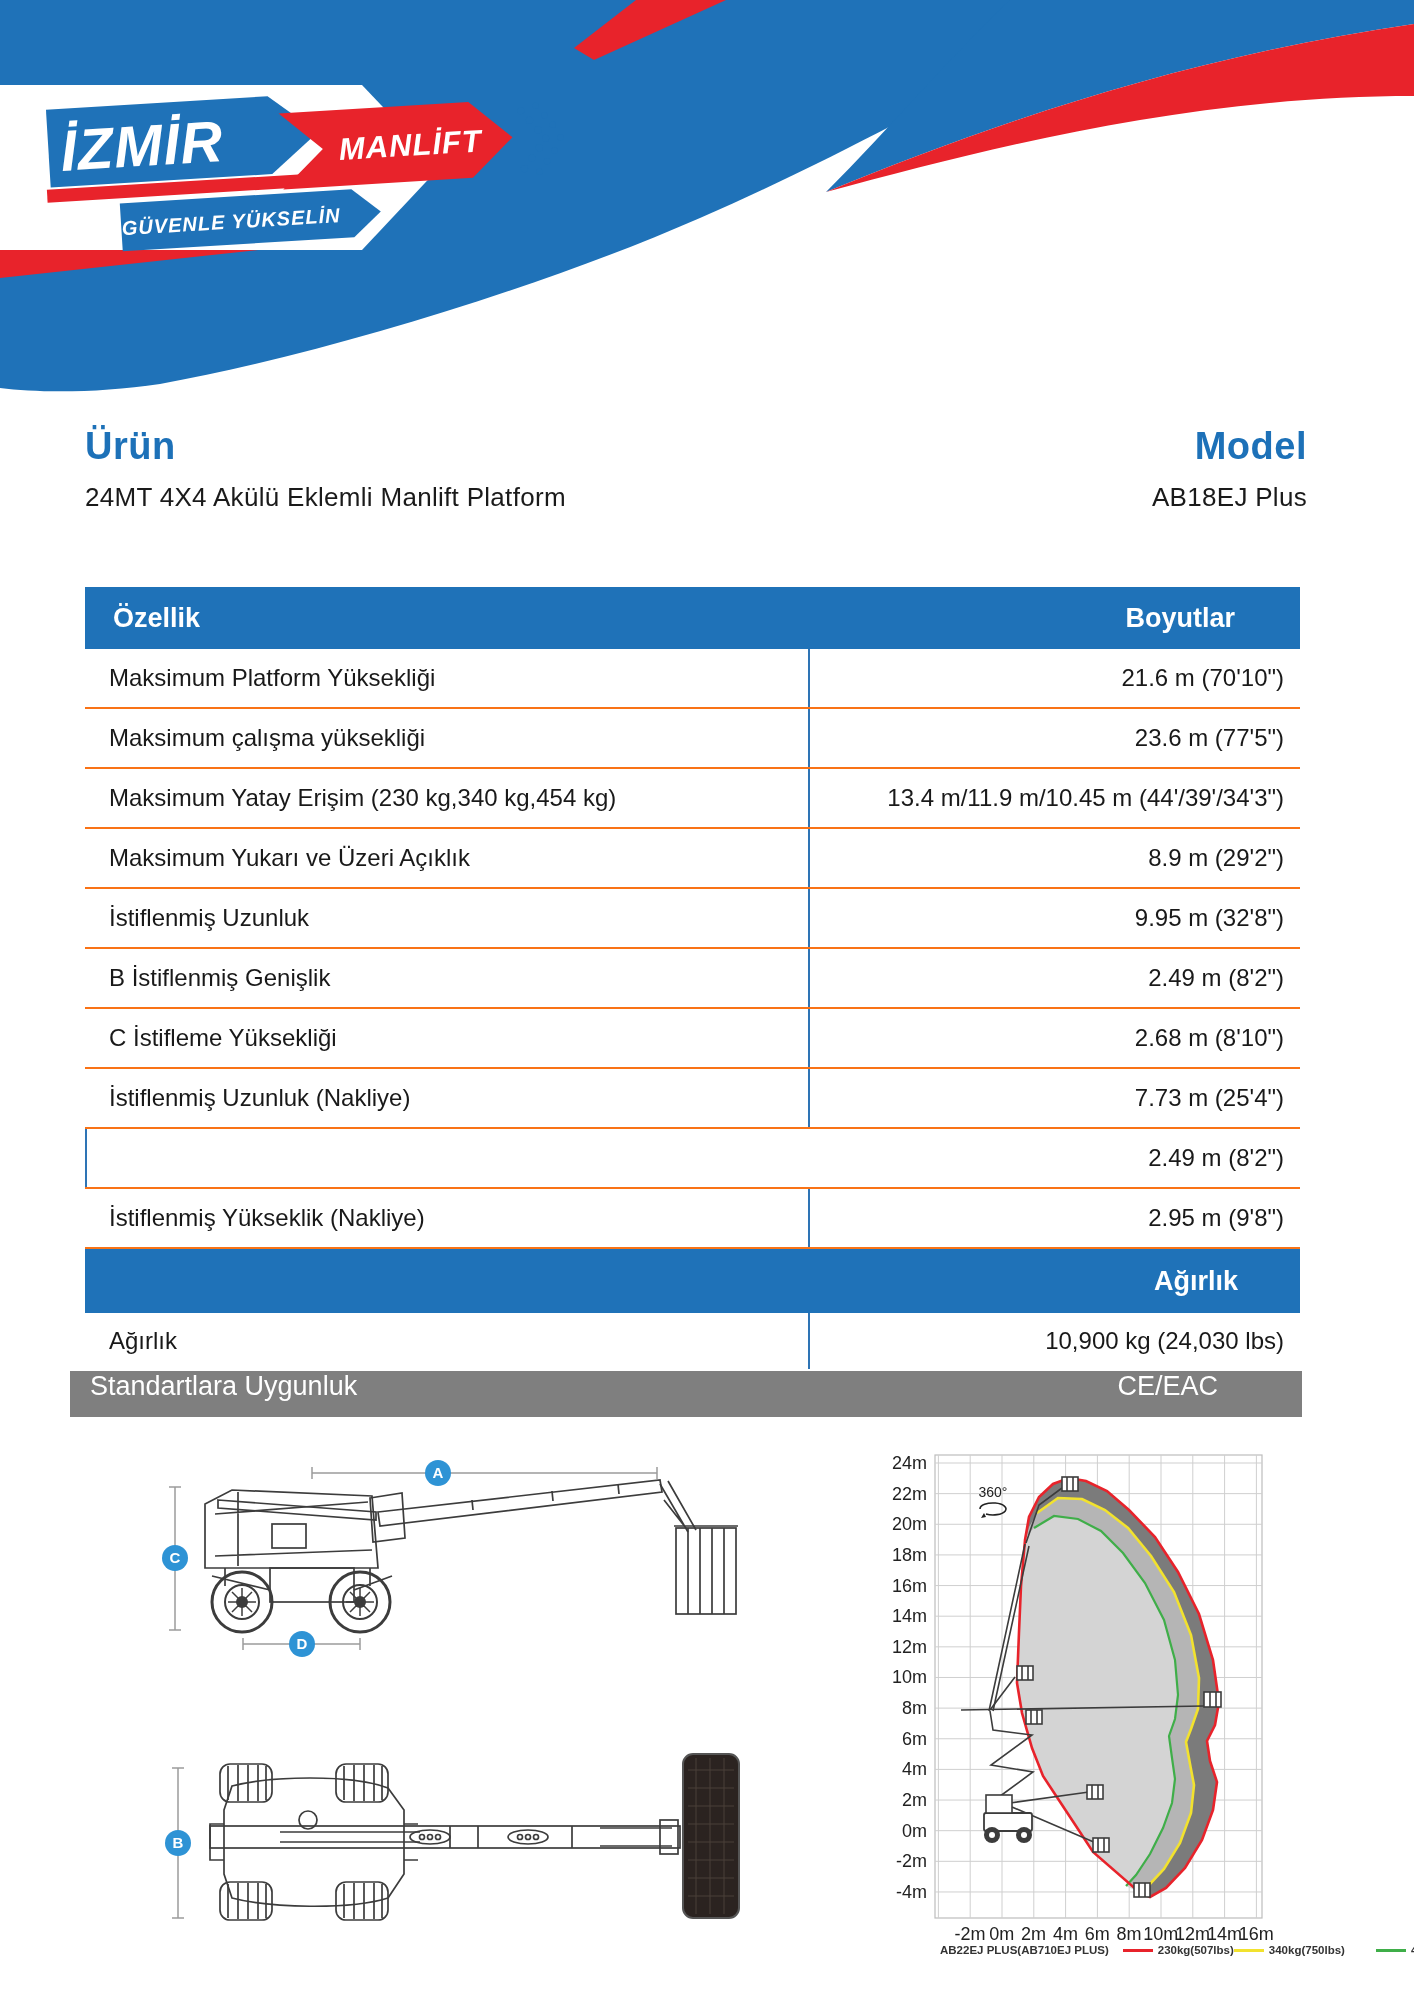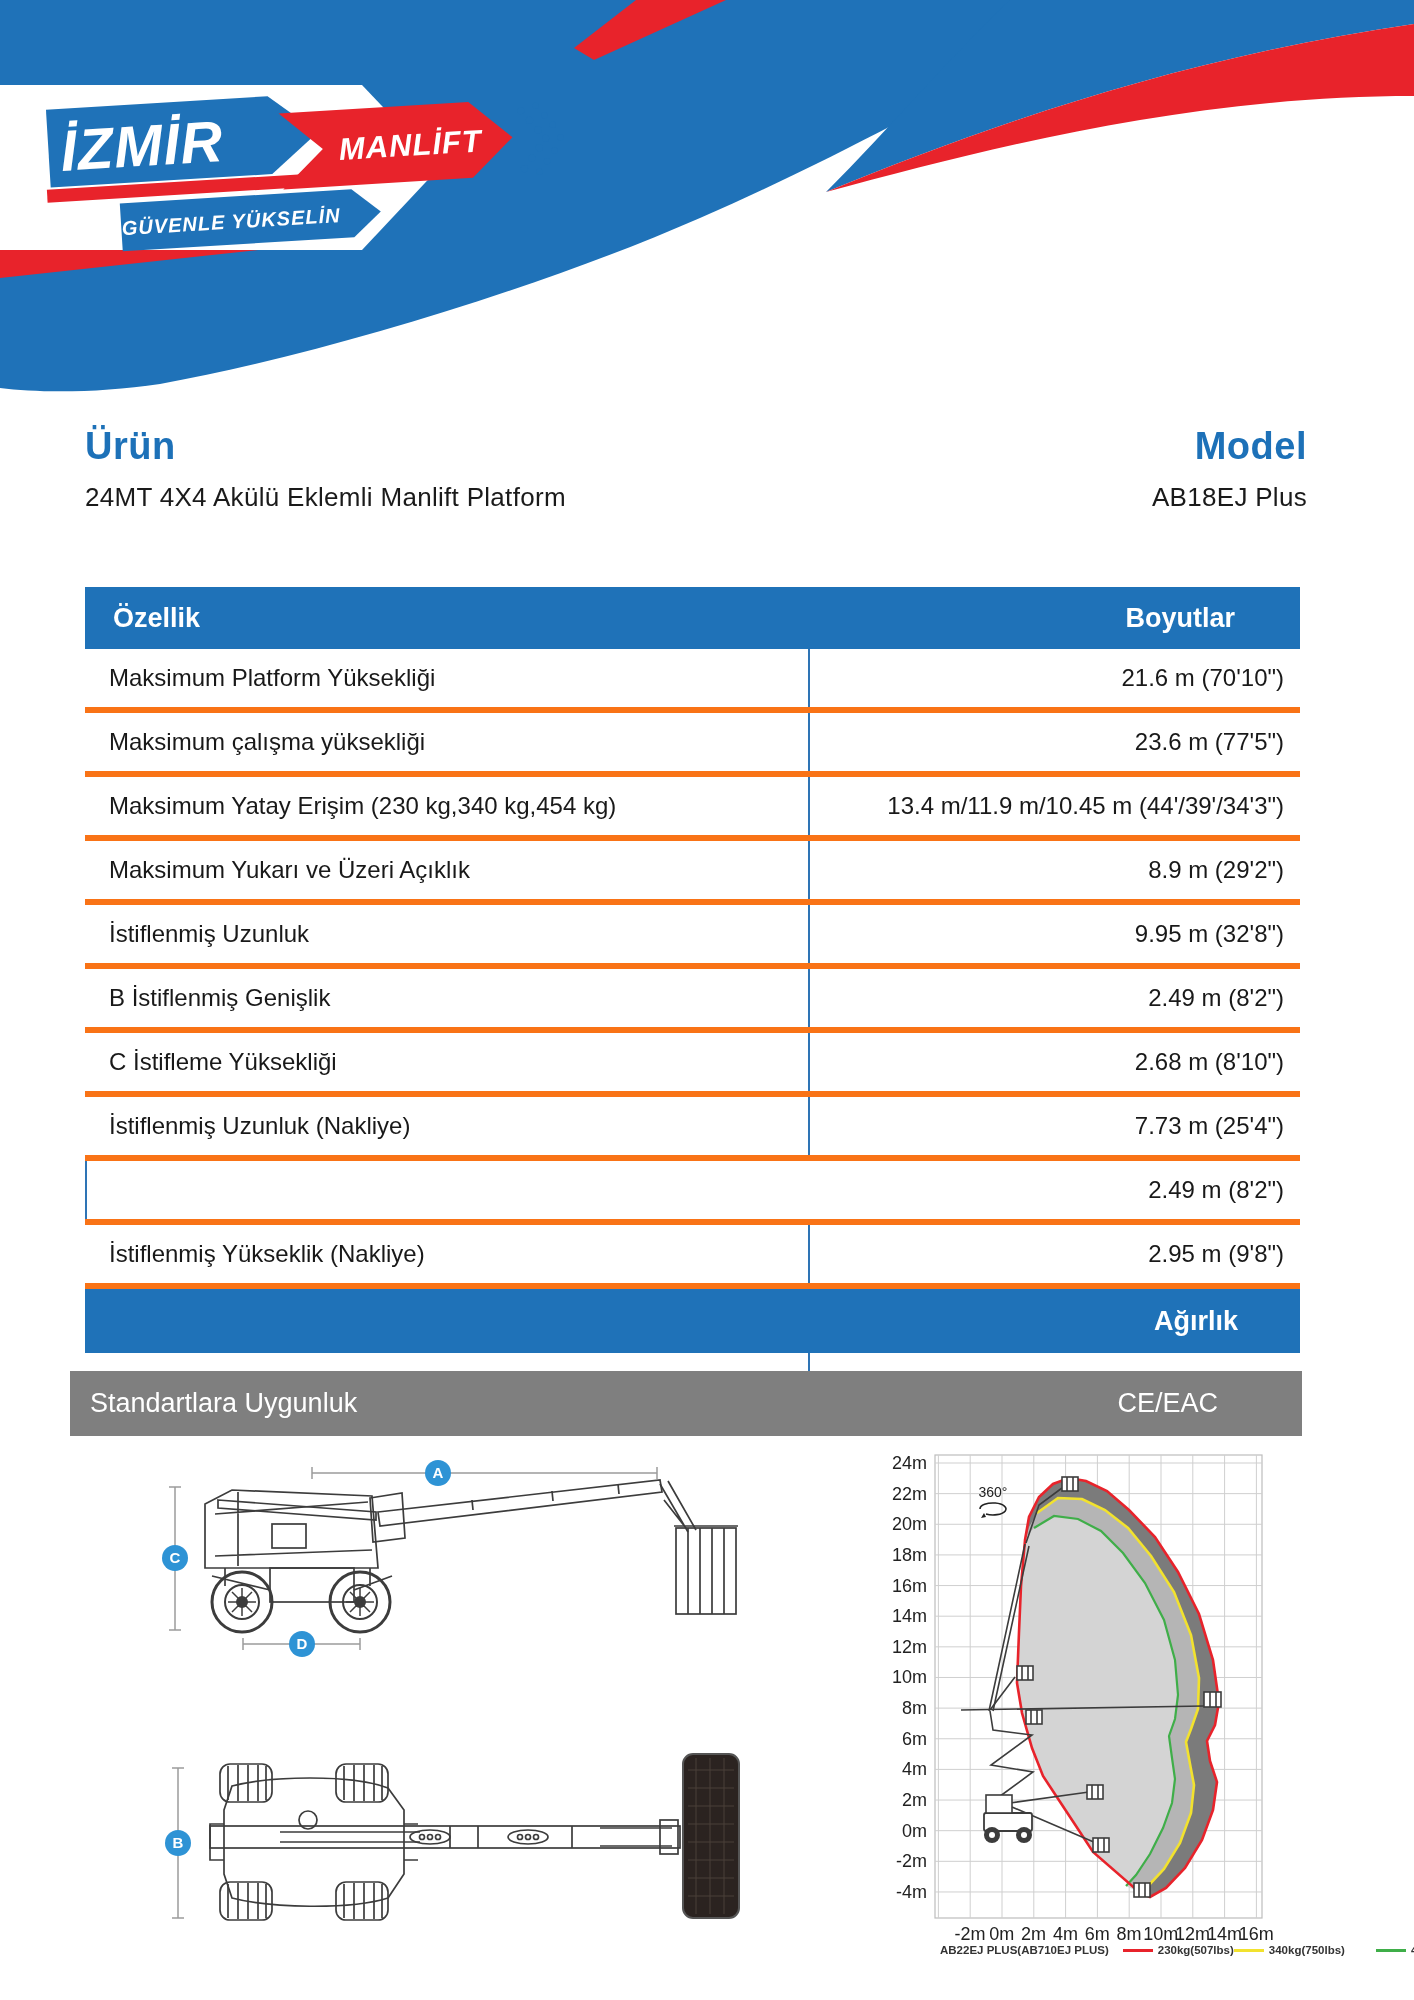--- a/index.html
+++ b/index.html
@@ -12,32 +12,32 @@
   
   .head-row{position:absolute;left:85px;top:425px;width:1222px;display:flex;justify-content:space-between;gap:36px;}
   .h-blue{font-size:38px;font-weight:bold;color:#1d71b8;letter-spacing:.5px;}
   .h-sub{font-size:26px;font-weight:500;color:#1a1a1a;margin-top:14px;letter-spacing:.3px;}
   .right-stack{text-align:right;}
   
   .spec-table{position:absolute;left:85px;top:587px;width:1215px;text-align:right;}
   .thead{display:flex;align-items:center;justify-content:space-between;height:62px;
          background:#1f72b8;color:#fff;font-size:27px;font-weight:600;
          padding:0 65px 0 28px;box-sizing:border-box;}
-  .trow{display:flex;height:58px;border-bottom:6px solid #f97316;}
+  .trow{display:flex;height:58px;border-bottom:2px solid #f97316;}
   .trow.last{border-bottom:none;height:56px;}
   .tcell-l{flex:0 0 59.5%;display:flex;align-items:center;padding-left:24px;
            box-sizing:border-box;font-size:24px;color:#191919;}
   .tcell-r{flex:1;display:flex;align-items:center;justify-content:flex-end;
            padding-right:16px;border-left:2px solid #2e74b5;box-sizing:border-box;
            font-size:24px;color:#191919;}
   .band-blue{display:flex;align-items:center;justify-content:flex-end;height:64px;
              background:#1f72b8;color:#fff;font-size:27px;font-weight:600;padding-right:62px;
              box-sizing:border-box;}
-  .band-gray{position:absolute;left:70px;top:1371px;width:1232px;height:65px;
-             background:#7f7f7f;color:#fff;display:flex;align-items:center;
+  .band-gray{position:absolute;left:70px;top:1371px;width:1232px;height:46px;
+             background:#7f7f7f;color:#fff;display:flex;align-items:flex-start;
              justify-content:space-between;padding:0 84px 0 20px;box-sizing:border-box;
              font-size:27px;font-weight:500;}
   
   .legend{position:absolute;left:940px;top:1944px;display:flex;align-items:center;gap:14px;
           font-size:11.5px;font-weight:bold;color:#333;white-space:nowrap;}
   .legend .sw{display:inline-block;width:30px;height:0;border-top:3px solid #000;margin-right:5px;vertical-align:middle;}
   .legend .item{display:flex;align-items:center;}
   svg text{font-family:"Liberation Sans", sans-serif;}
 </style>
 </head>

